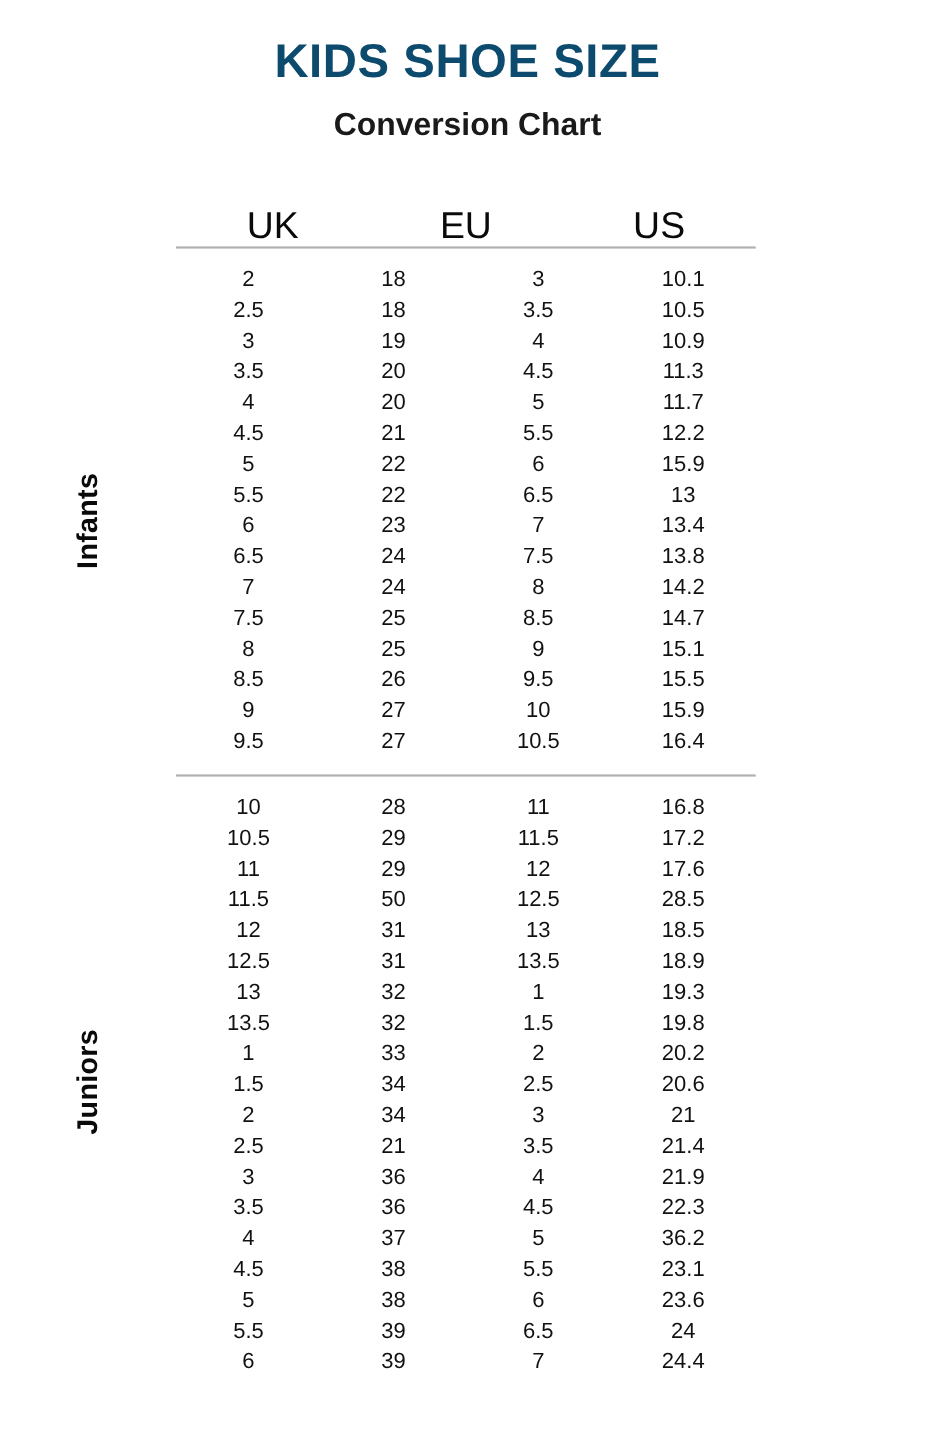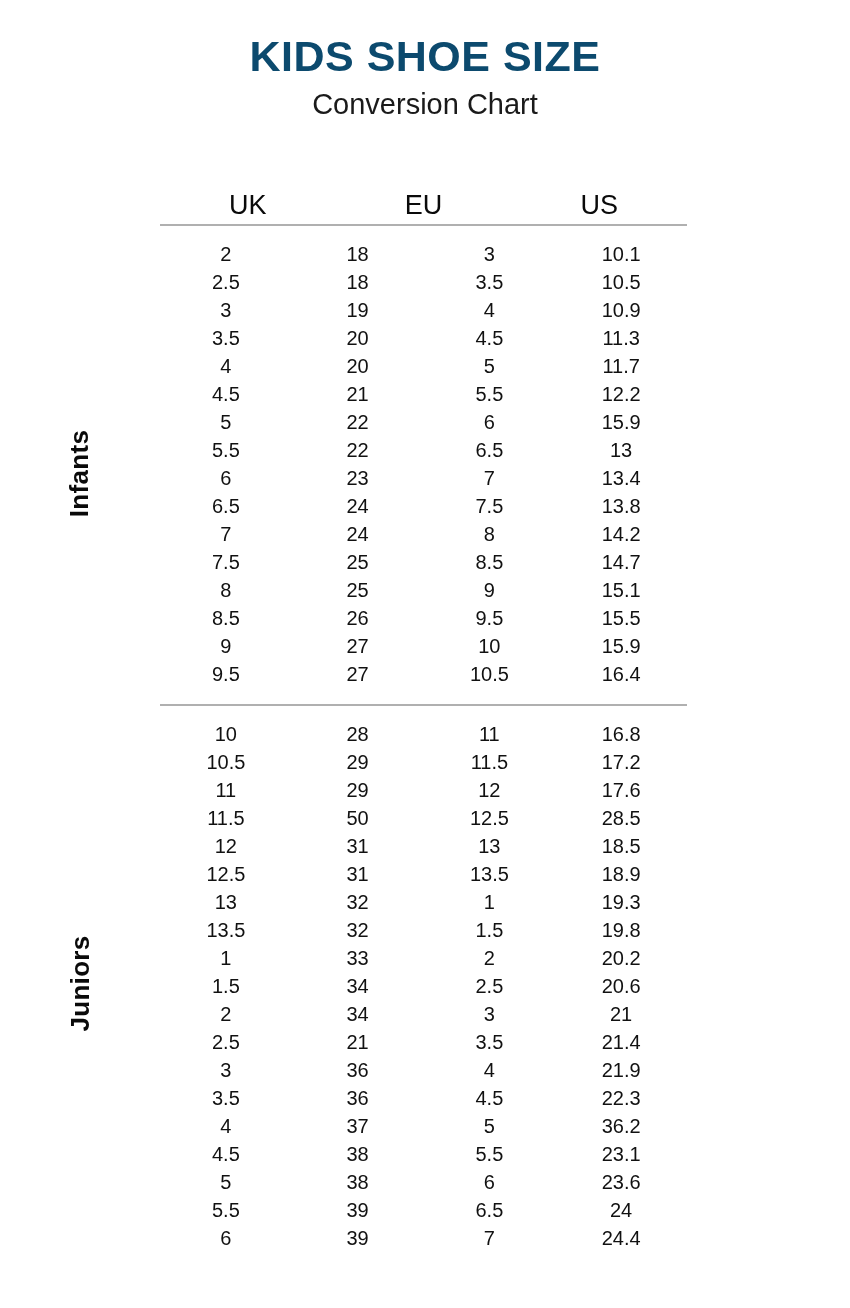--- a/index.html
+++ b/index.html
@@ -27,24 +27,24 @@
   .title {
     font-size: 43px;
     font-weight: bold;
     letter-spacing: 0.5px;
     line-height: 1.05;
     color: #0c4a6e;
     margin: 0;
   }
   .subtitle {
     font-size: 29px;
-    font-weight: normal;
+    font-weight: bold;
     line-height: 1.2;
     color: #1a1a1a;
-    margin: 8px 0 0 0;
+    margin: 18px 0 0 0;
     text-align: center;
   }
 
   
   .table-wrap {
     position: absolute;
     left: 160px;
     top: 186px;
     width: 527px;
   }
@@ -57,21 +57,21 @@
     flex: 1 1 0;
     text-align: center;
     font-size: 20px;
     line-height: 28px;
     height: 28px;
     color: #111111;
     white-space: nowrap;
   }
 
   .header-row .cell {
-    font-size: 27px;
+    font-size: 34px;
     line-height: 38px;
     height: 38px;
     color: #0a0a0a;
   }
 
   .divider {
     width: 527px;
     height: 2px;
     background: #b0b0b0;
   }

